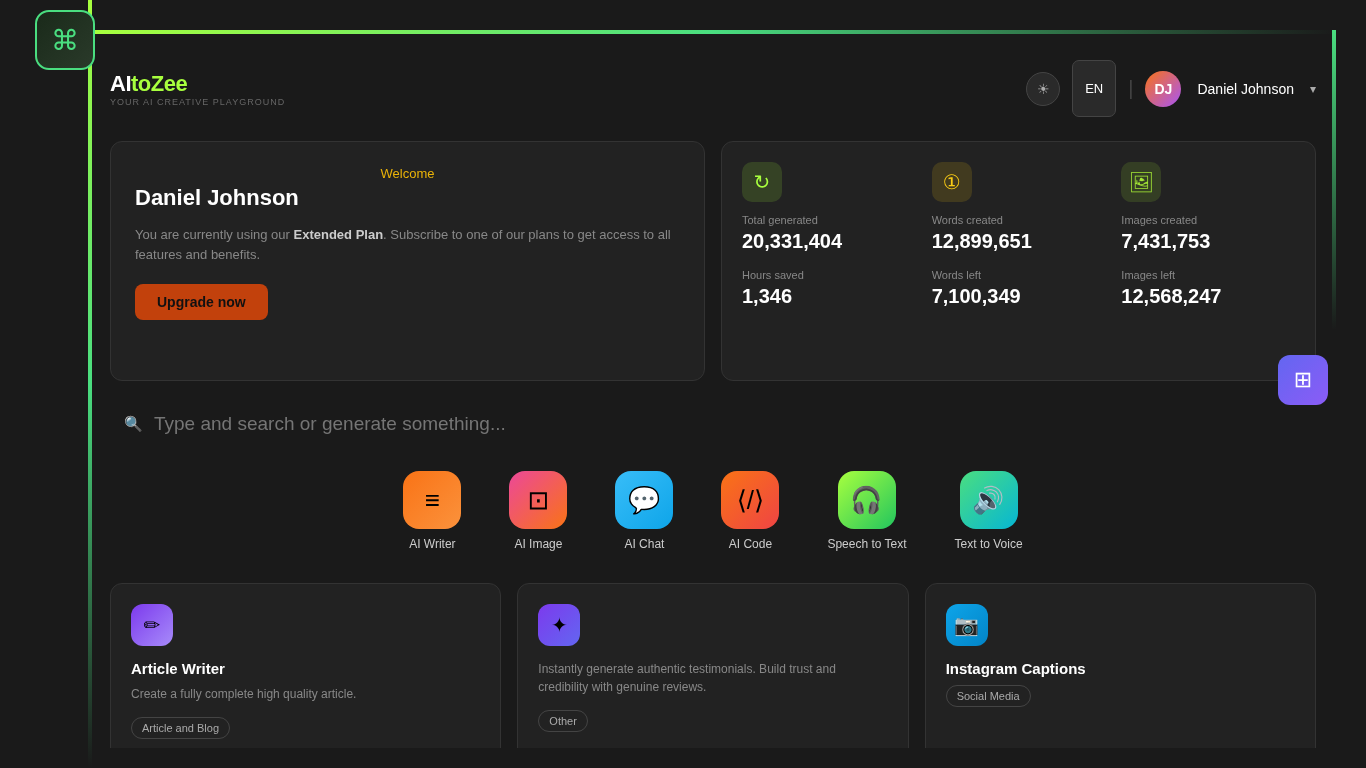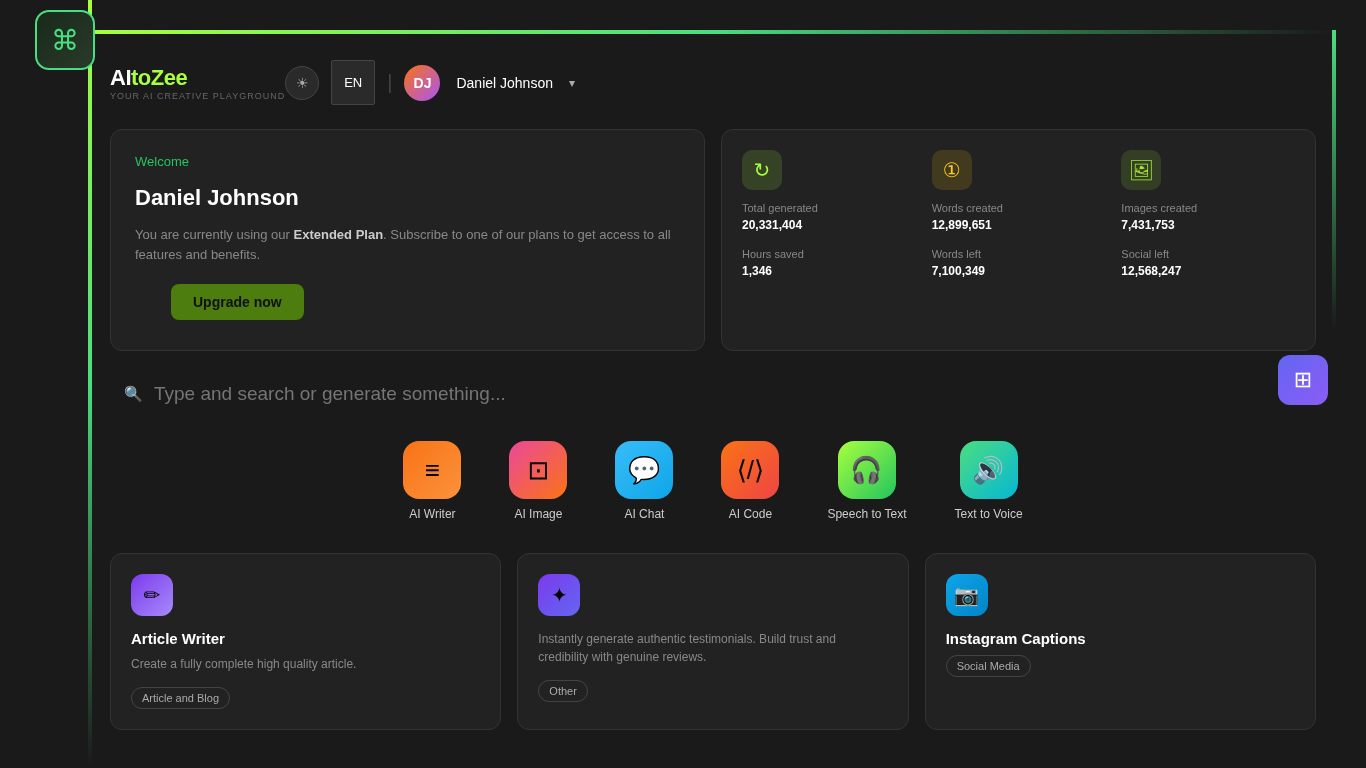--- a/index.html
+++ b/index.html
@@ -80,21 +80,21 @@
       top: 50px;
       right: 50px;
       bottom: 20px;
       overflow-y: auto;
     }
 
     
     .header {
       display: flex;
       align-items: center;
-      justify-content: flex-start;
+      justify-content: space-between;
       margin-bottom: 24px;
       padding-top: 10px;
     }
 
     .brand-logo {
       display: flex;
       flex-direction: column;
     }
 
     .brand-name {
@@ -133,24 +133,24 @@
       border: 1px solid #444;
       display: flex;
       align-items: center;
       justify-content: center;
       cursor: pointer;
       color: #aaa;
       font-size: 14px;
     }
 
     .lang-btn {
-      padding: 14px 12px;
+      padding: 20px 12px;
       background: #2a2a2a;
       border: 1px solid #444;
-      border-radius: 2px;
+      border-radius: 7px;
       color: white;
       font-size: 13px;
       cursor: pointer;
     }
 
     .divider {
       color: #444;
       font-size: 20px;
     }
 
@@ -194,23 +194,24 @@
     }
 
     .welcome-card {
       background: #222;
       border-radius: 12px;
       padding: 24px;
       border: 1px solid #333;
     }
 
     .welcome-label {
-      color: #22c55e;
+      color: #eab308;
       font-size: 13px;
-      margin-bottom: 16px;
+      margin-bottom: 4px;
+      text-align: center;
     }
 
     .welcome-name {
       color: white;
       font-size: 22px;
       font-weight: 700;
       margin-bottom: 14px;
     }
 
     .welcome-desc {
@@ -218,29 +219,28 @@
       font-size: 13px;
       line-height: 1.5;
       margin-bottom: 20px;
     }
 
     .welcome-desc strong {
       color: #ccc;
     }
 
     .upgrade-btn {
-      background: #4d7c0f;
+      background: #c2410c;
       color: #111;
       border: none;
       padding: 10px 22px;
       border-radius: 8px;
       font-size: 14px;
       font-weight: 600;
       cursor: pointer;
-      margin-left: 36px;
     }
 
     .metrics-card {
       background: #222;
       border-radius: 12px;
       padding: 20px;
       border: 1px solid #333;
       display: grid;
       grid-template-columns: 1fr 1fr 1fr;
       grid-template-rows: 1fr 1fr;
@@ -264,21 +264,21 @@
       margin-bottom: 8px;
     }
 
     .metric-label {
       color: #888;
       font-size: 11px;
     }
 
     .metric-value {
       color: white;
-      font-size: 12px;
+      font-size: 20px;
       font-weight: 700;
     }
 
     
     .search-wrap {
       margin-bottom: 24px;
     }
 
     .search-box {
       width: 100%;
@@ -493,21 +493,21 @@
     </div>
         <div class="metric-item">
       <div class="metric-label">Hours saved</div>
       <div class="metric-value">1,346</div>
     </div>
         <div class="metric-item">
       <div class="metric-label">Words left</div>
       <div class="metric-value">7,100,349</div>
     </div>
         <div class="metric-item">
-      <div class="metric-label">Social left</div>
+      <div class="metric-label">Images left</div>
       <div class="metric-value">12,568,247</div>
     </div>
       </div>
   </div>
 
   <div class="search-wrap">
     <div class="search-container">
       <span class="search-icon-el">🔍</span>
       <input type="text" class="search-box" id="search-input" placeholder="Type and search or generate something..." style="background: transparent; border: none; color: rgb(136, 136, 136); font-size: 19px; width: 100%; outline: none;">
     </div>

